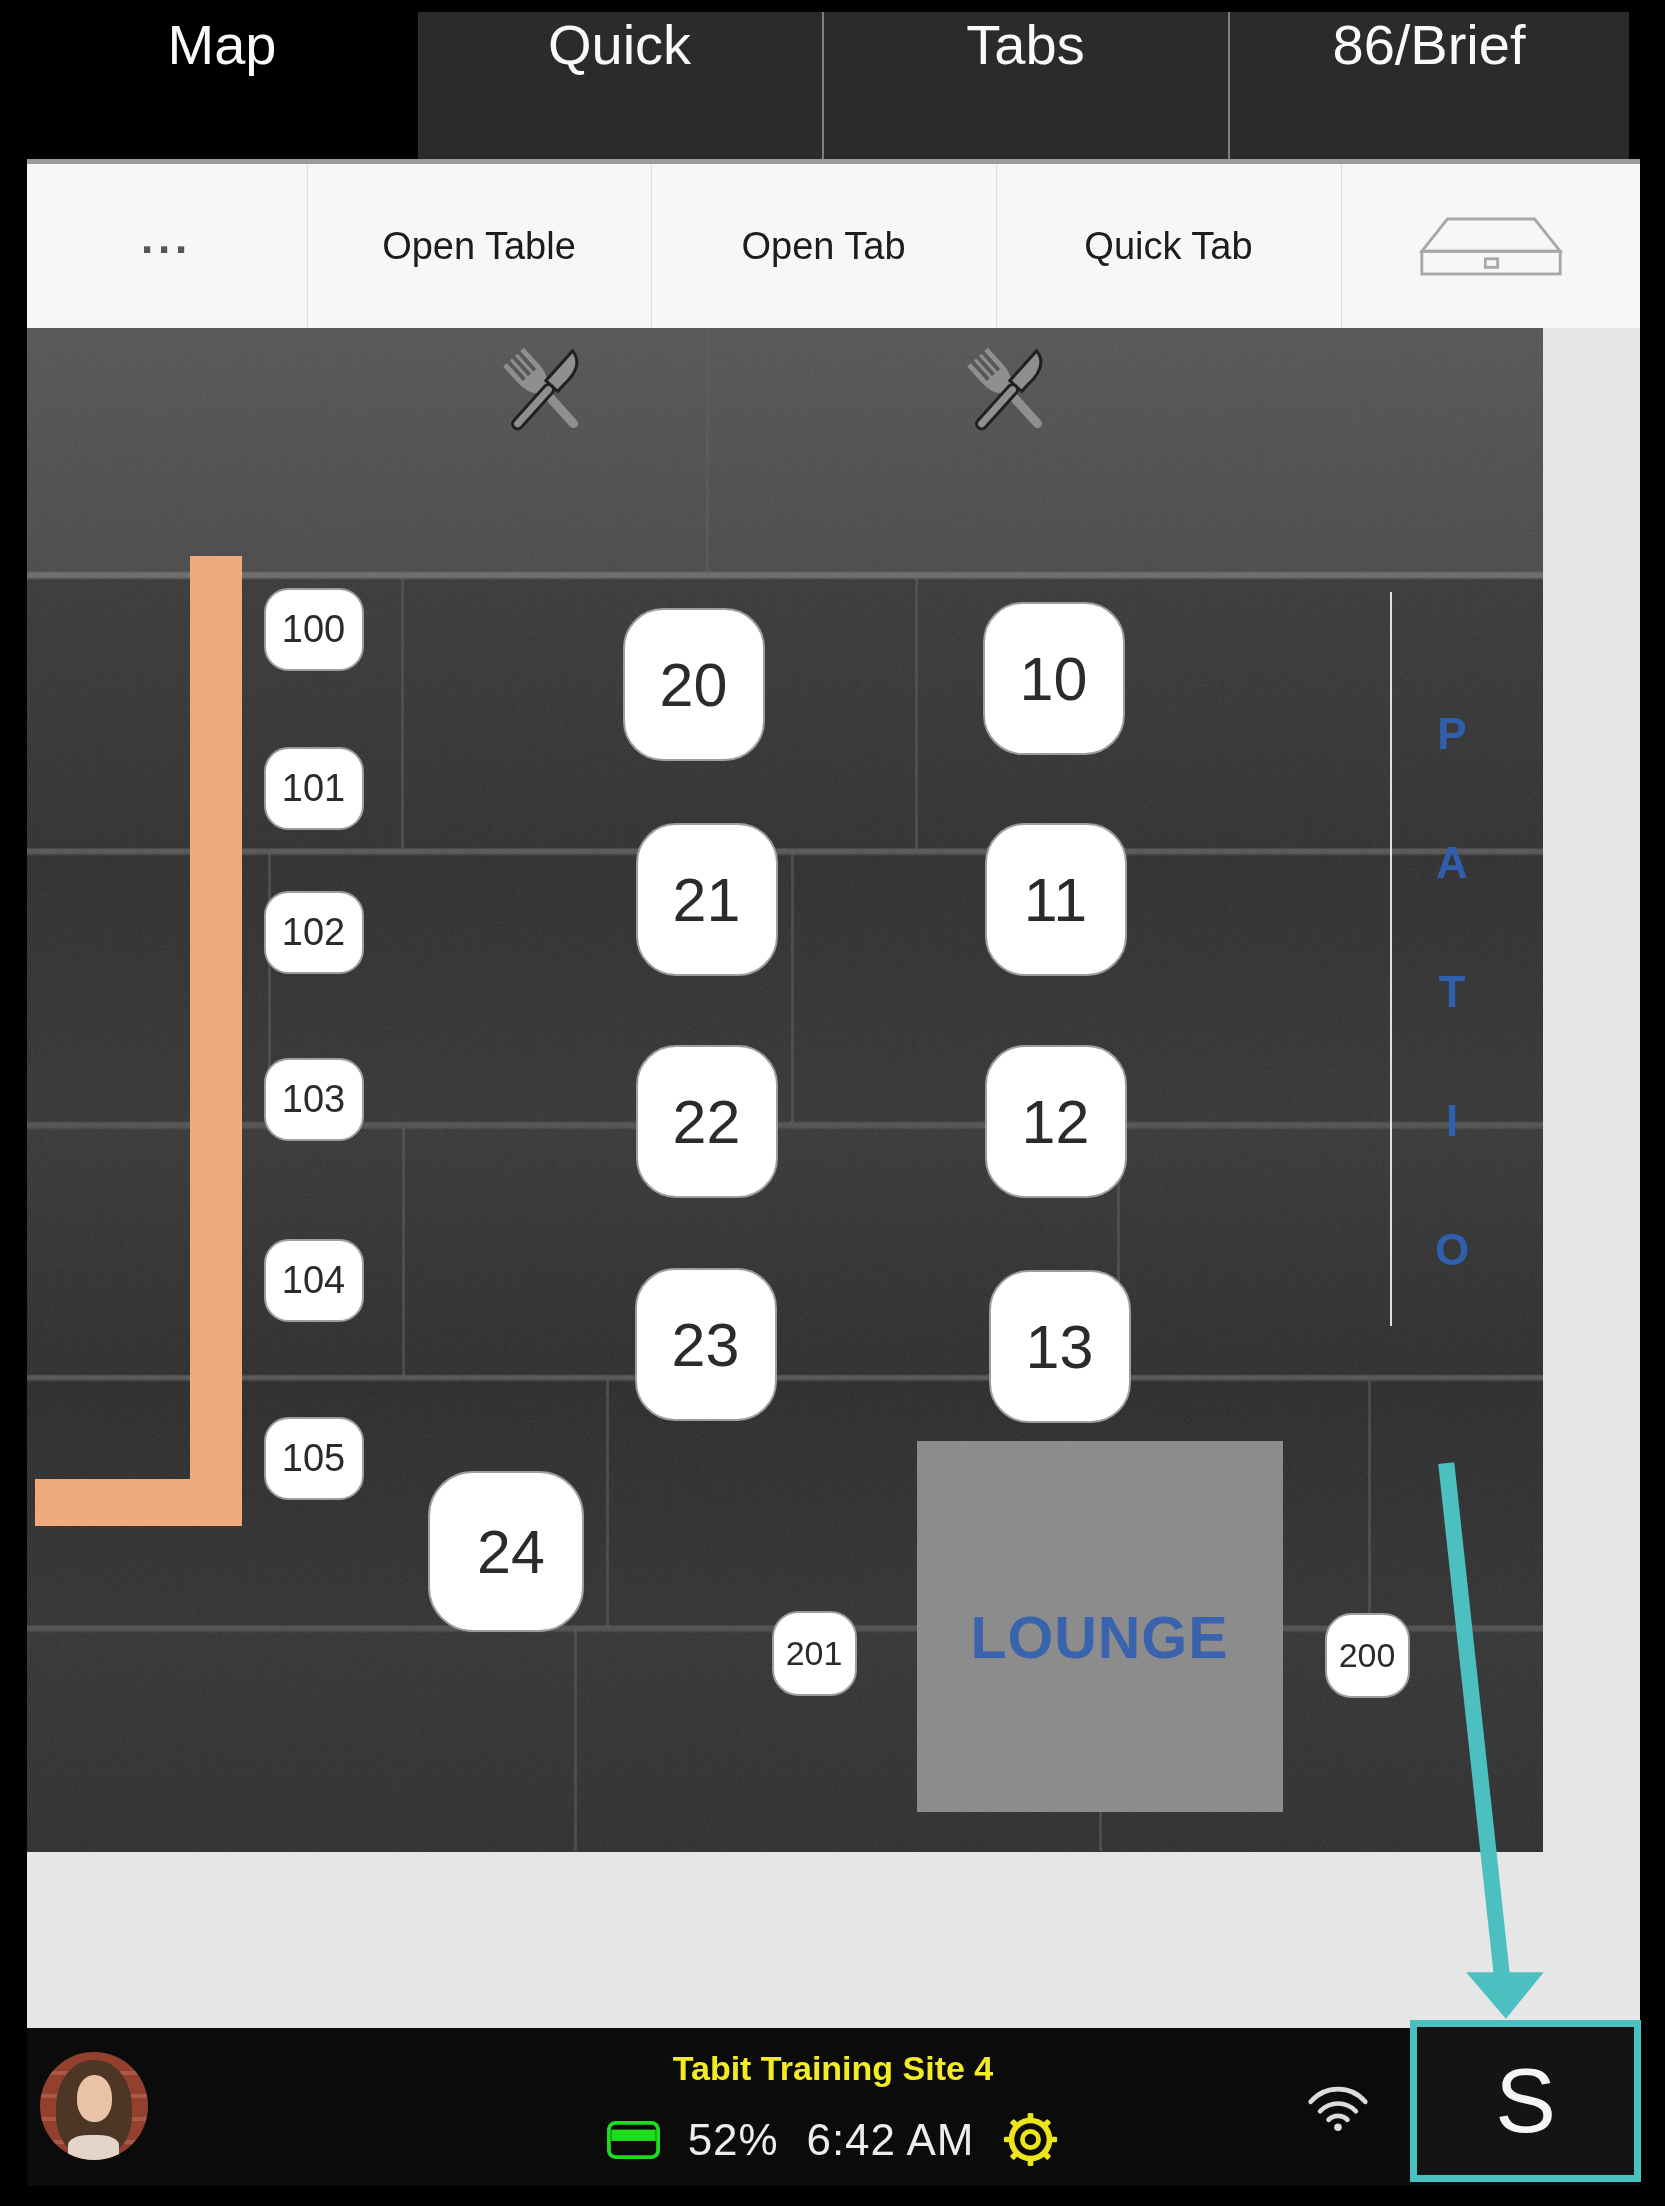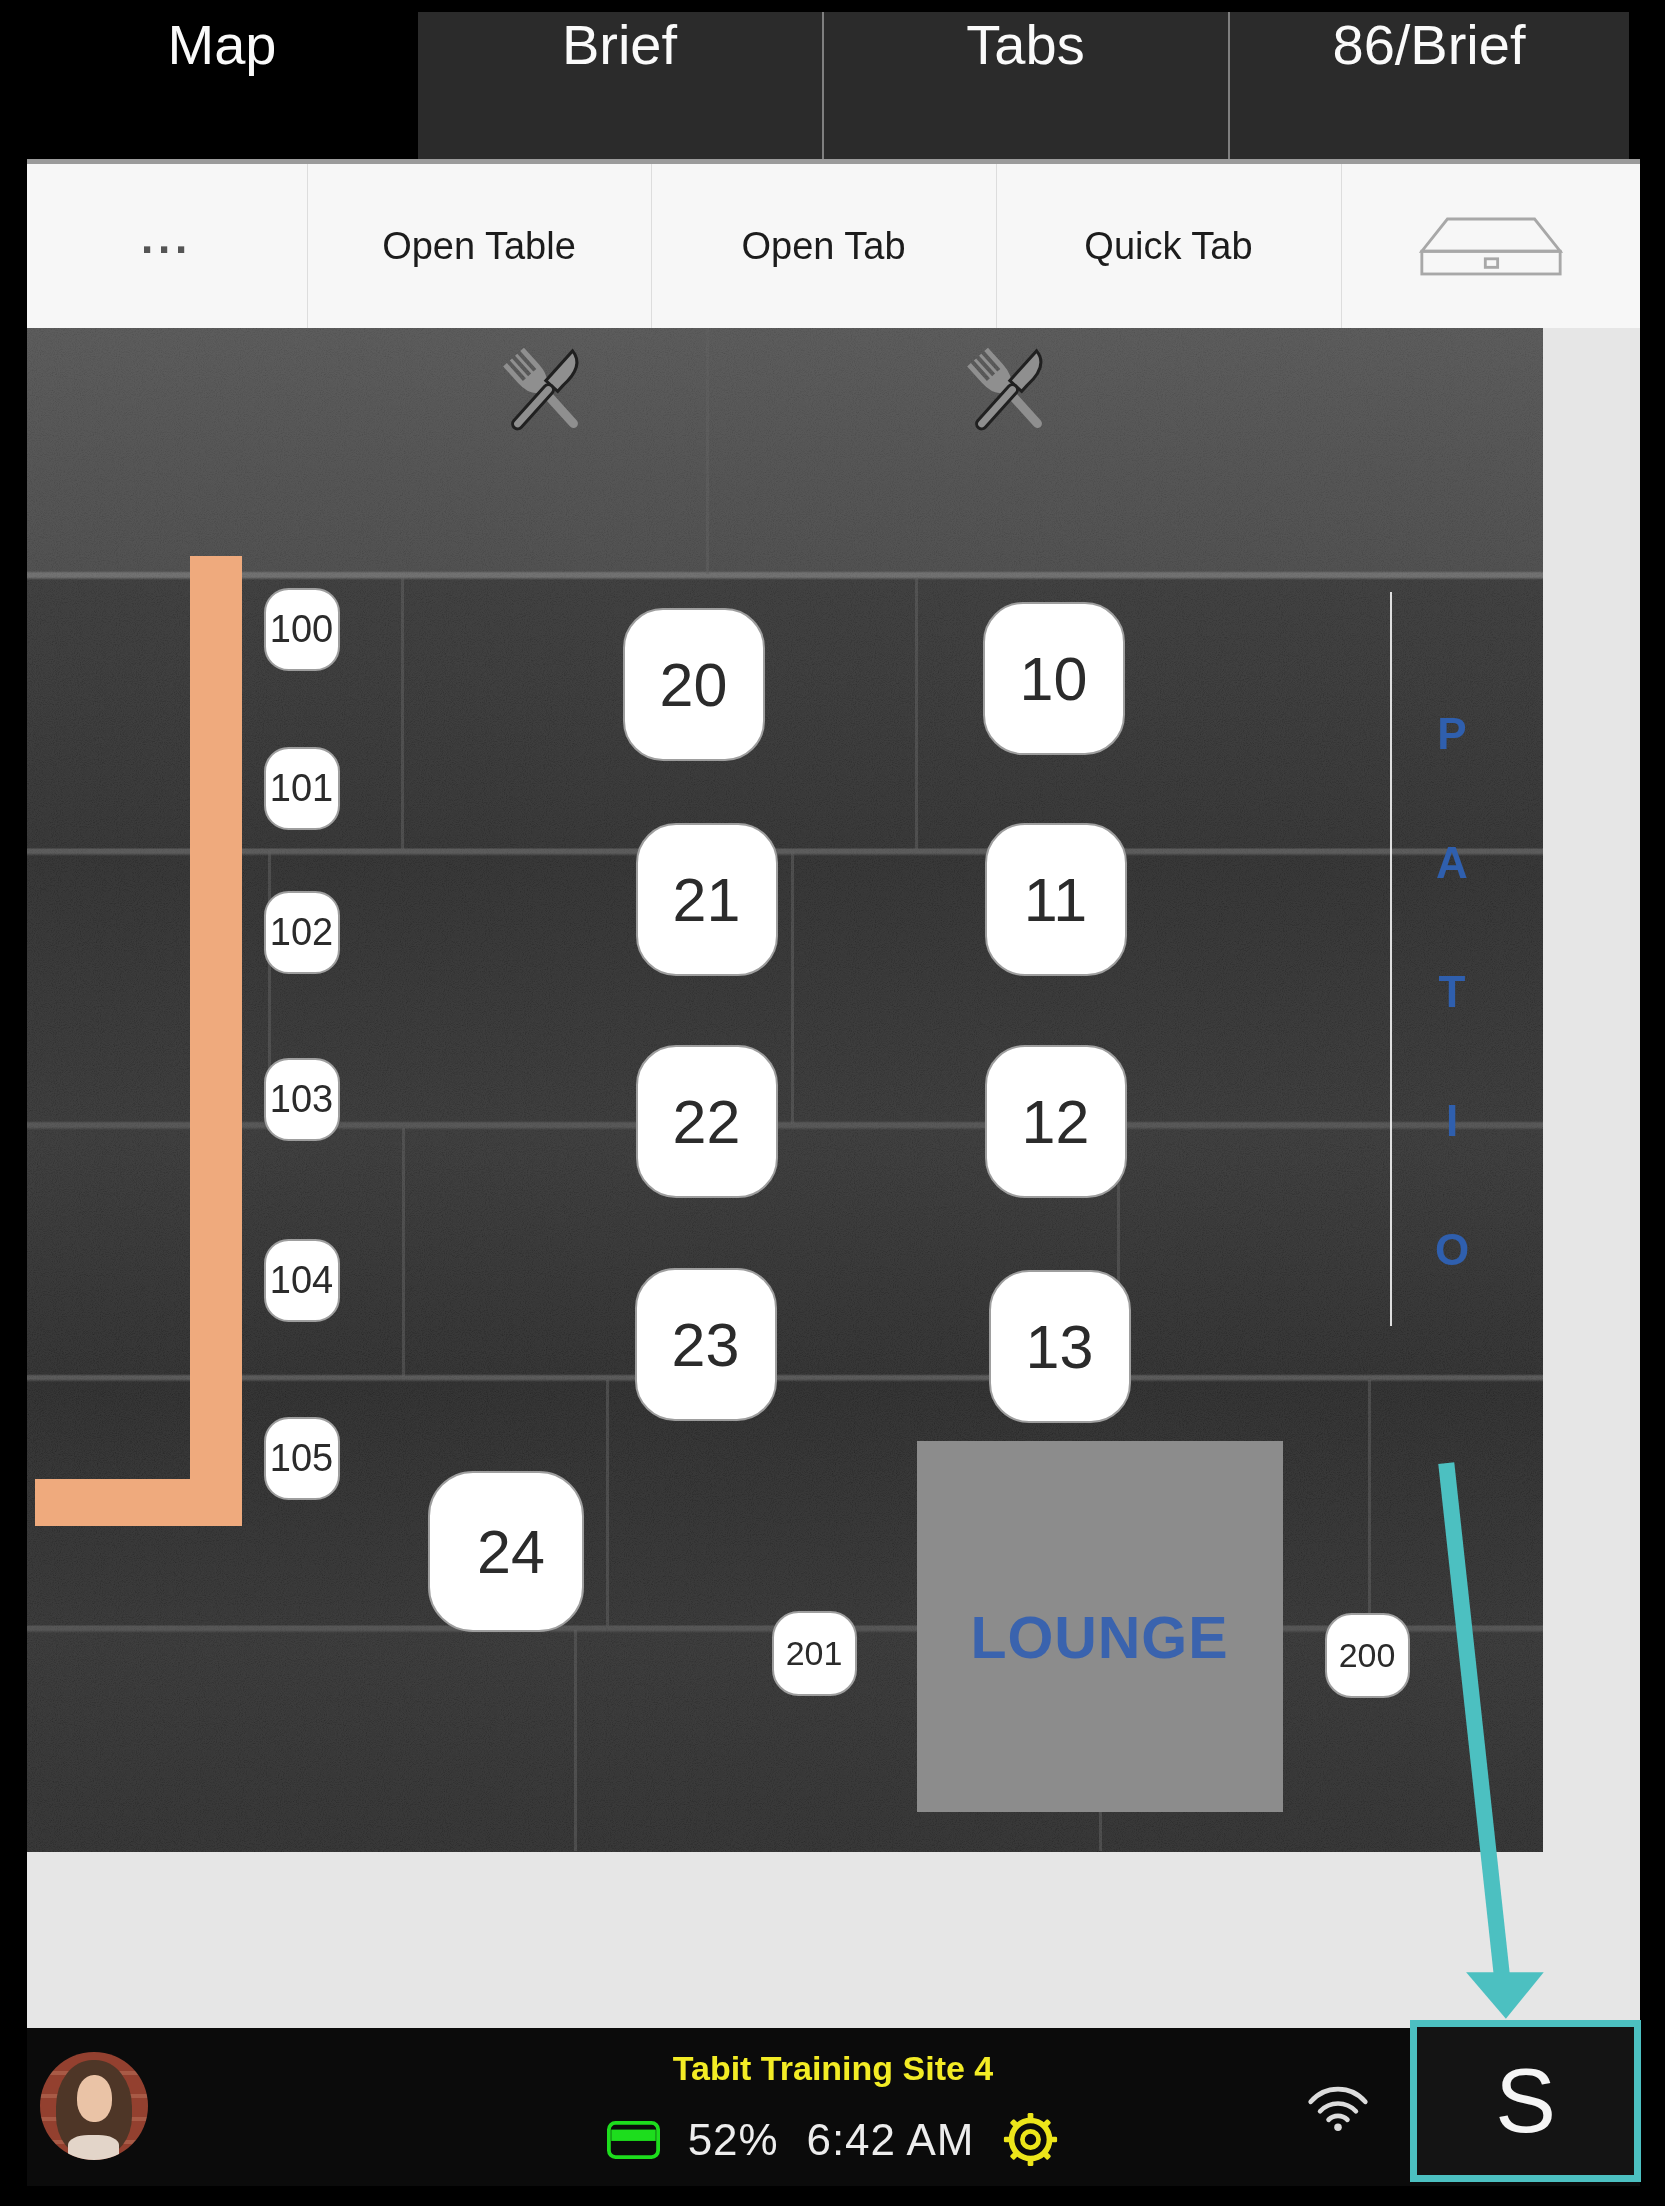--- a/index.html
+++ b/index.html
@@ -57,21 +57,21 @@
   .patio{position:absolute;left:1395px;top:375px;width:61px;height:577px;display:flex;flex-direction:column;
          justify-content:space-between;align-items:center;}
   .patio span{color:#2f5fae;font-size:44px;font-weight:700;line-height:61px;}
 
   .lounge{position:absolute;left:890px;top:1113px;width:366px;height:371px;background:#8c8c8c;
           display:flex;align-items:center;justify-content:center;cursor:pointer;}
   .lounge span{color:#3a63ae;font-size:59px;font-weight:700;letter-spacing:0.9px;transform:translateY(11.4px);}
 
   .tbl{position:absolute;background:#fff;border:2.8px solid #9e9e9e;display:flex;align-items:center;
        justify-content:center;color:#2b2b2b;cursor:pointer;box-sizing:border-box;}
-  .sm {width:76px;height:83px;border-radius:24.6px;font-size:38px;}
+  .sm {width:100px;height:83px;border-radius:24.6px;font-size:38px;}
   .sm2{width:85px;height:85px;border-radius:26.5px;font-size:34px;}
   .lg {width:142px;height:153px;border-radius:40px;font-size:61px;}
   .xl {width:156px;height:161px;border-radius:45px;font-size:61px;}
   .p100{left:237px;top:260px;} .p101{left:237px;top:419px;} .p102{left:237px;top:563px;}
   .p103{left:237px;top:730px;} .p104{left:237px;top:911px;} .p105{left:237px;top:1089px;}
   .p20{left:596px;top:280px;}  .p21{left:609px;top:495px;}  .p22{left:609px;top:717px;}
   .p23{left:608px;top:940px;}  .p24{left:401px;top:1143px;padding-left:11px;}
   .p10{left:956px;top:274px;} .p11{left:958px;top:495px;} .p12{left:958px;top:717px;}
   .p13{left:962px;top:942px;}
   .p201{left:745px;top:1283px;} .p200{left:1298px;top:1285px;}
@@ -96,21 +96,21 @@
   .arrow-overlay{position:absolute;left:0;top:0;pointer-events:none;z-index:50;}
 </style>
 </head>
 <body>
 
 <div class="nav">
   <div class="tab tab-map">
     <span>Map</span>
   </div>
   <div class="tab tab-dark tab-tables">
-    <span>Brief</span>
+    <span>Quick</span>
   </div>
   <div class="tab tab-dark tab-tabs">
     <span>Tabs</span>
   </div>
   <div class="tab tab-dark tab-brief">
     <span>86/Brief</span>
   </div>
 </div>
 <div class="nav-divider"></div>
 

